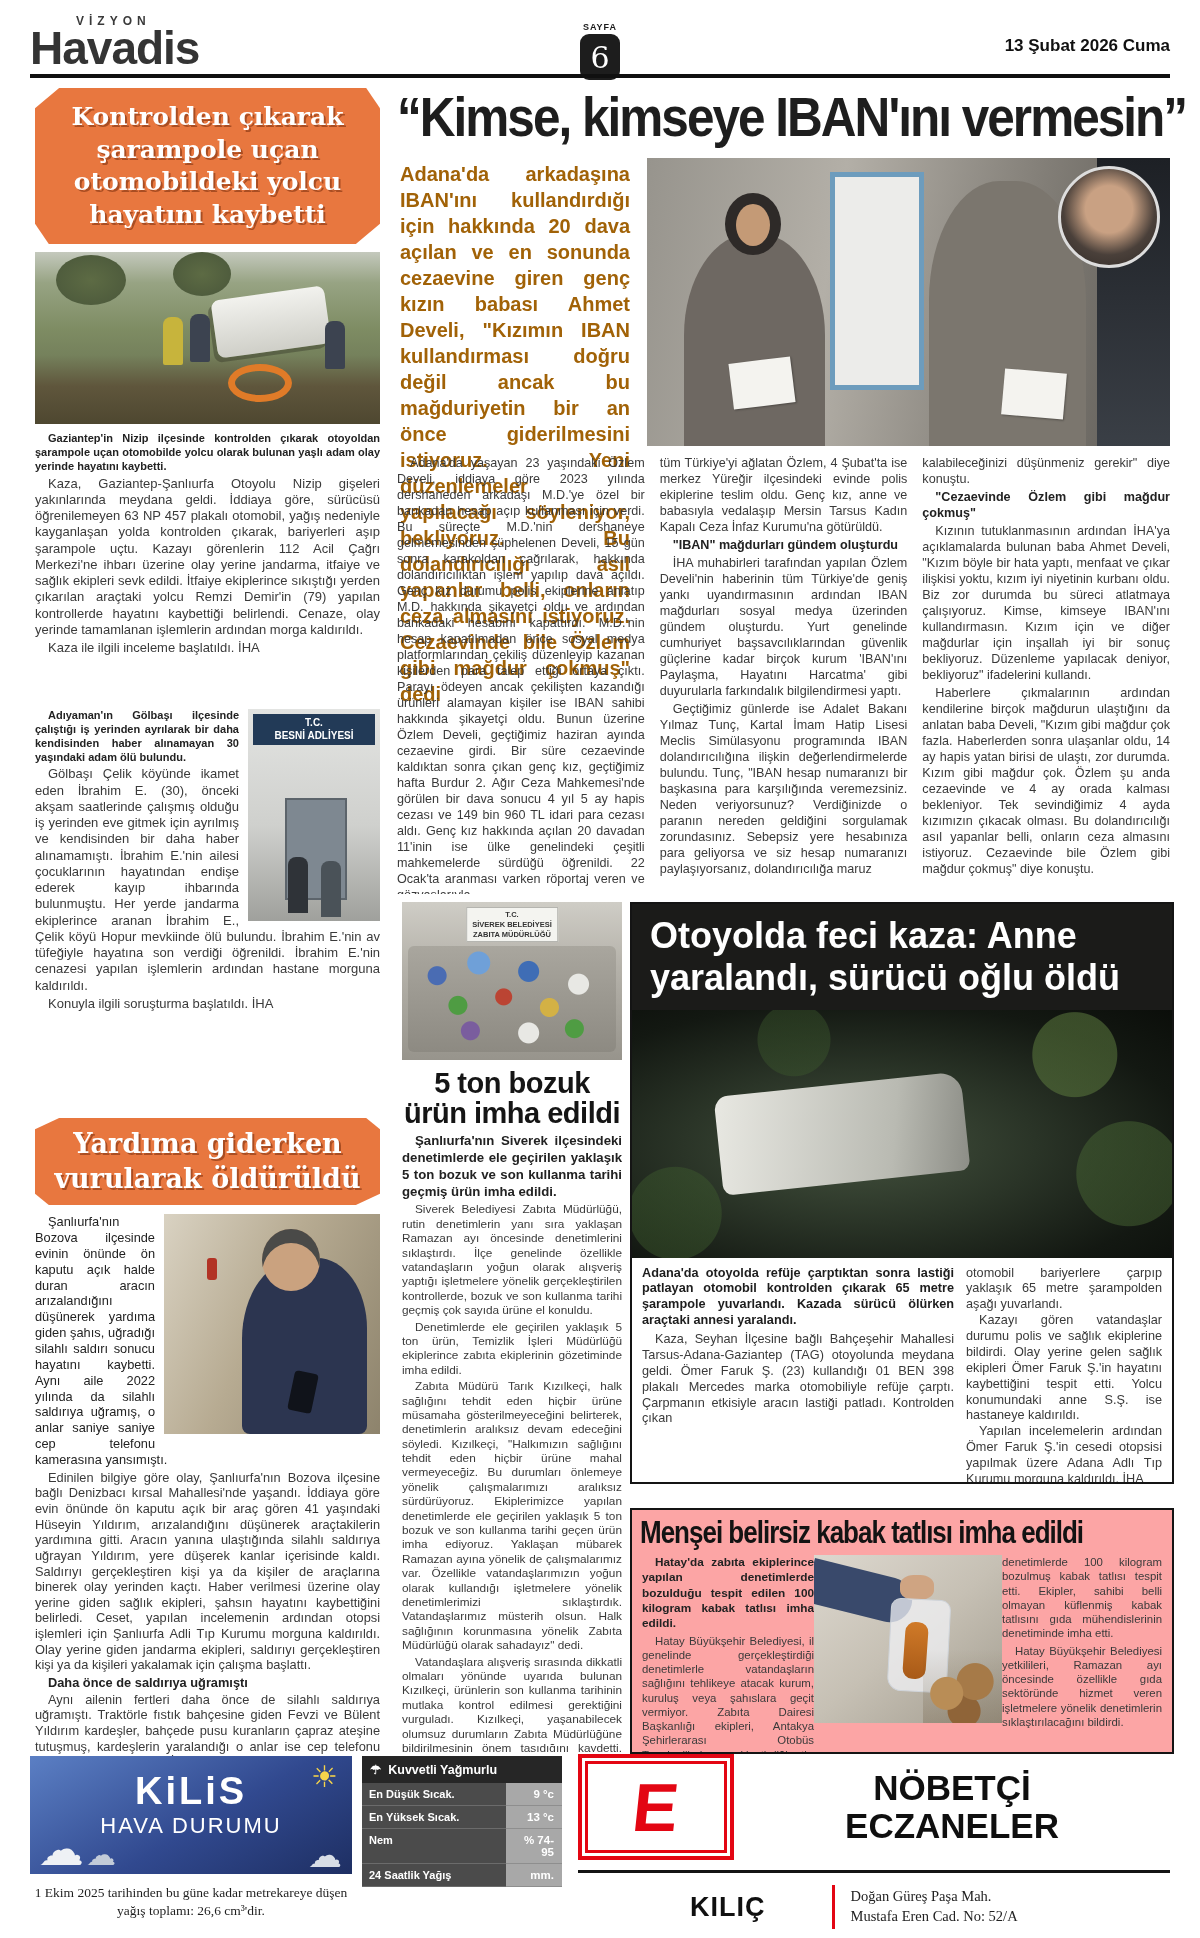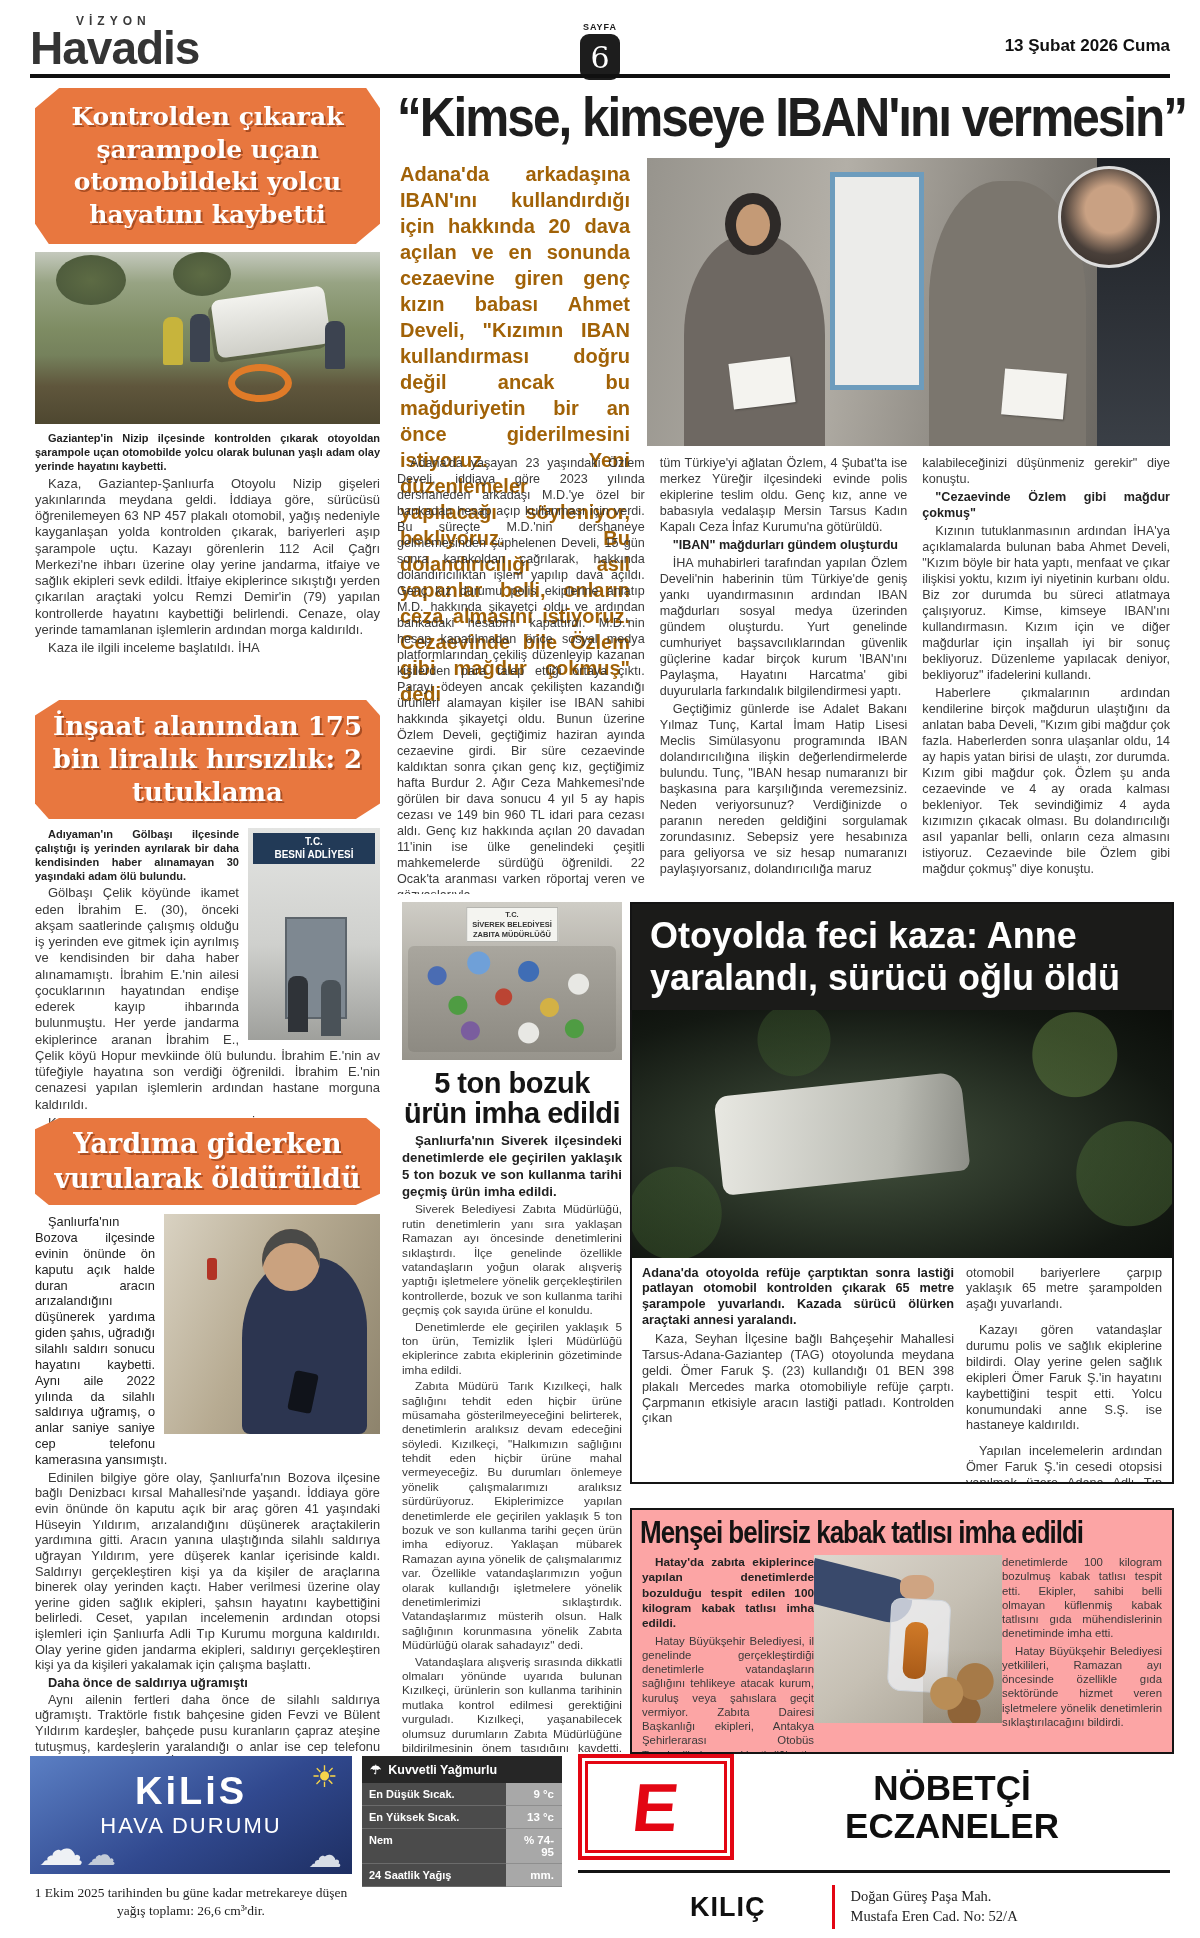--- a/index.html
+++ b/index.html
@@ -143,21 +143,21 @@
   #a-siverek .bp{font-size:11.8px;line-height:1.22;margin-top:2px;}
 
   #a-otoyol{left:630px;top:902px;width:540px;border:2px solid #141414;background:#fff;}
   .oto-head{margin:0;background:#1b1b19;color:#fff;font-size:36px;font-weight:700;line-height:1.16;padding:11px 18px;}
   #a-otoyol .photo{height:248px;}
   .oto-cols{display:flex;gap:12px;padding:8px 10px 10px;height:206px;overflow:hidden;}
   .oto-left{width:312px;}
   .oto-right{flex:1;}
   .oto-caption{font-weight:700;font-size:12.7px;line-height:1.25;text-align:justify;color:#1d1d1d;margin:0 0 3px;}
   .oto-cols .bp{font-size:12.7px;}
-  .oto-cols .bp+.bp{margin-top:10px;}
+  .oto-cols .bp+.bp{margin-top:0;}
 
   #a-kabak{left:630px;top:1508px;width:540px;height:242px;border:2px solid #141414;overflow:hidden;background:#fca5a5;}
   .kabak-h{margin:4px 8px 2px;font-size:26px;font-weight:800;letter-spacing:-1px;color:#131313;
     transform:scale(1,1.2);transform-origin:left top;white-space:nowrap;}
   .kabak-row{display:flex;padding:8px 10px 8px;}
   .kabak-left{width:172px;}
   .kabak-left .lead{font-size:11.8px;line-height:1.3;}
   .kabak-left .bp{font-size:11.4px;line-height:1.25;margin-top:2px;}
   #a-kabak .photo{width:188px;height:168px;}
   .kabak-right{flex:1;}
@@ -221,21 +221,20 @@
       <div class="fig" style="left:45%;top:36%;"></div>
       <div class="fig" style="left:84%;top:40%;"></div>
       <div class="reel"></div>
     </div>
     <p class="lead ind">Gaziantep'in Nizip ilçesinde kontrolden çıkarak otoyoldan şarampole uçan otomobilde yolcu olarak bulunan yaşlı adam olay yerinde hayatını kaybetti.</p>
     <p class="bp ind">Kaza, Gaziantep-Şanlıurfa Otoyolu Nizip gişeleri yakınlarında meydana geldi. İddiaya göre, sürücüsü öğrenilemeyen 63 NP 457 plakalı otomobil, yağış nedeniyle kayganlaşan yolda kontrolden çıkarak, bariyerleri aşıp şarampole uçtu. Kazayı görenlerin 112 Acil Çağrı Merkezi'ne ihbarı üzerine olay yerine jandarma, itfaiye ve sağlık ekipleri sevk edildi. İtfaiye ekiplerince sıkıştığı yerden çıkarılan araçtaki yolcu Remzi Demir'in (79) yapılan kontrollerde hayatını kaybettiği belirlendi. Cenaze, olay yerinde tamamlanan işlemlerin ardından morga kaldırıldı.</p>
     <p class="bp ind">Kaza ile ilgili inceleme başlatıldı. İHA</p>
   </div>
 
   <div class="abs" id="a-theft">
-    <div class="hl-orange hl2">İnşaat alanından 175 bin liralık hırsızlık: 2 tutuklama</div>
     <div class="body">
       <div class="photo besni float-r">
         <div class="sign">
           <span>T.C.</span><br>
           <span>BESNİ ADLİYESİ</span>
         </div>
         <div class="door"></div>
         <div class="fig" style="left:30%;bottom:4%;"></div>
         <div class="fig" style="left:55%;bottom:2%;background:#4a5258;"></div>
       </div>

